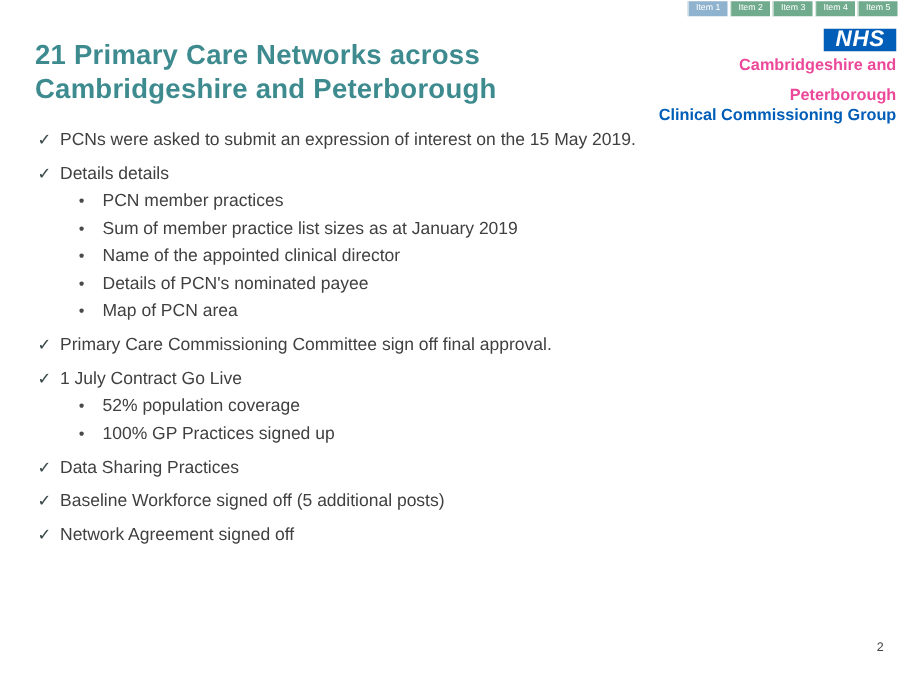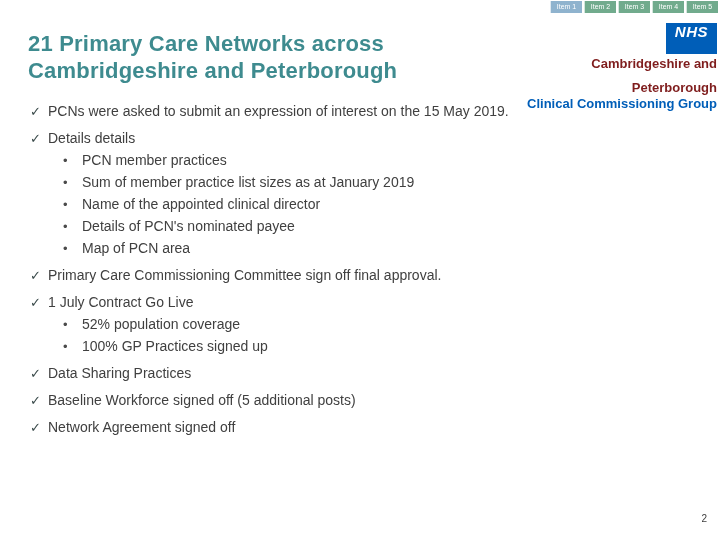--- a/index.html
+++ b/index.html
@@ -55,32 +55,32 @@
     right: 3px;
     width: 210px;
     text-align: right;
   }
   .nhs-box {
     display: inline-block;
     background: var(--nhs-blue);
     color: #ffffff;
     font-style: italic;
     font-weight: bold;
-    font-size: 15px;
+    font-size: 18px;
     line-height: 17px;
-    height: 31px;
+    height: 18px;
     padding: 0 9px;
     letter-spacing: 0.5px;
   }
   .org-name {
     margin-top: 3px;
     font-size: 13px;
     font-weight: bold;
     line-height: 14px;
-    color: #7f1d1d;
+    color: #ec4899;
   }
   .ccg {
     margin-top: 1px;
     font-size: 13px;
     font-weight: bold;
     color: var(--nhs-blue);
   }
 
   
   .content {

